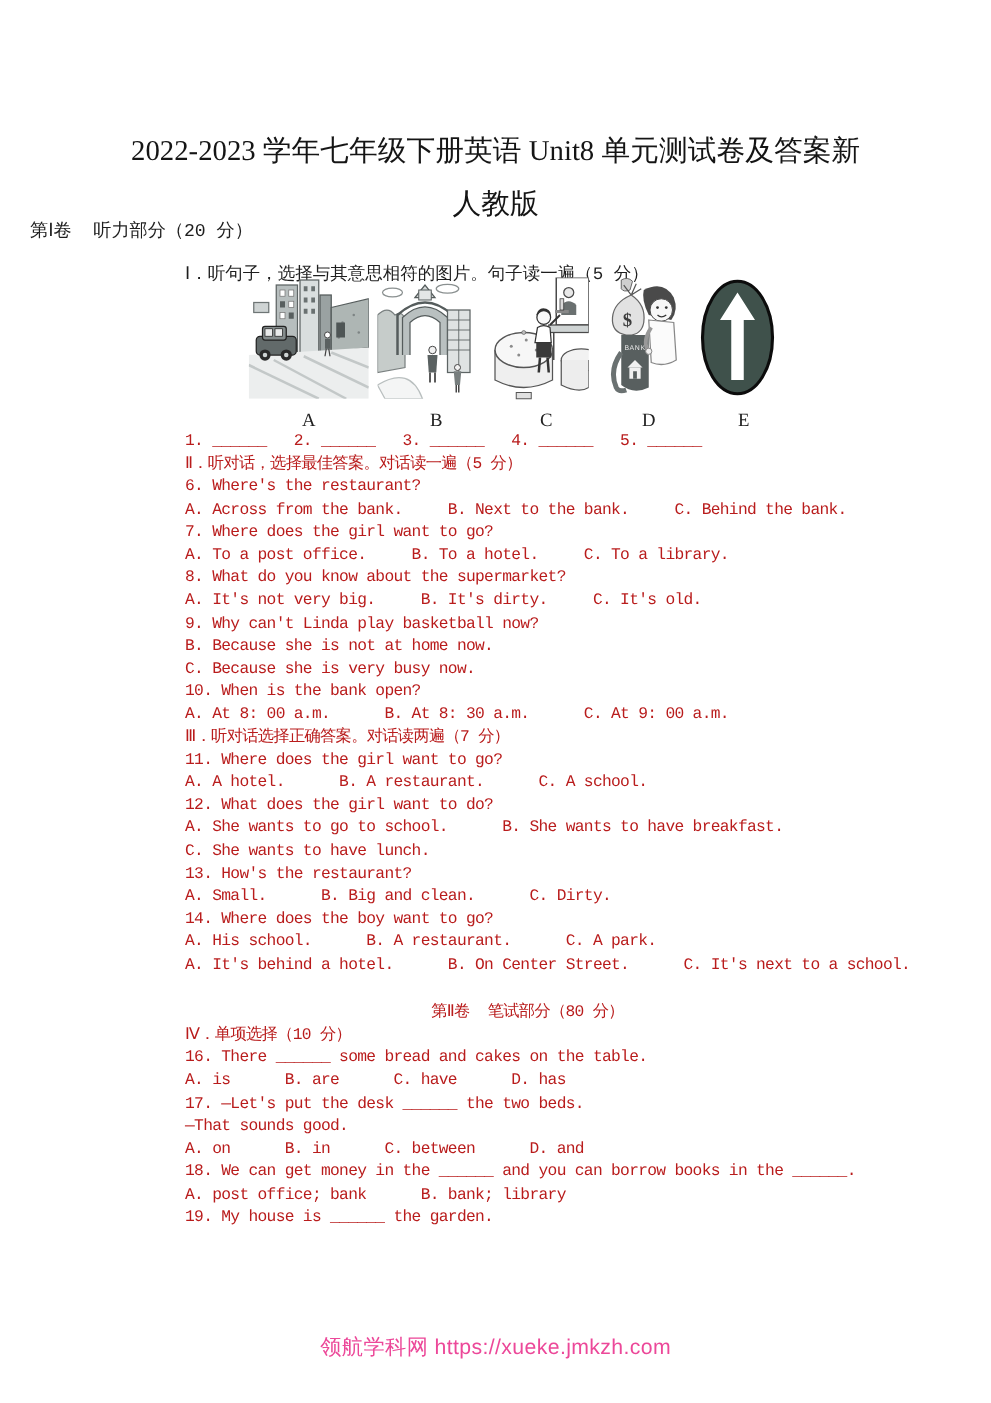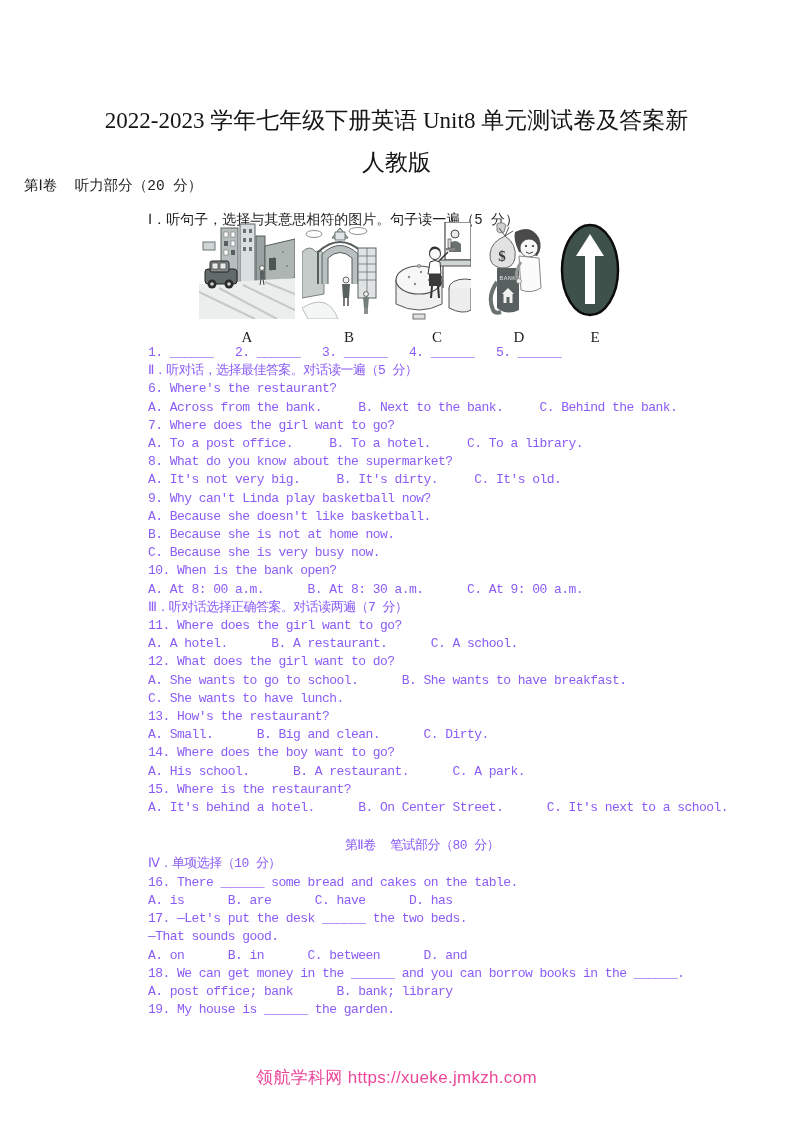--- a/index.html
+++ b/index.html
@@ -21,21 +21,21 @@
   .pictures{position:absolute;top:222px;left:0;width:100%;height:102px;}
   .figure{position:absolute;top:0;}
   .figure svg{display:block;}
   .pic-labels{
     position:absolute;top:329px;left:0;width:100%;height:17px;
     font-family:"Liberation Serif","DejaVu Serif",serif;font-size:15px;color:#222;
   }
   .pic-labels span{position:absolute;transform:translateX(-50%);}
   .lines{position:absolute;top:344px;left:148px;width:548px;}
   .line{
-    font-size:13px;line-height:18.2px;letter-spacing:-0.55px;white-space:pre;color:#8b5cf6;
+    font-size:13px;line-height:18.2px;letter-spacing:-0.55px;white-space:pre;color:#b91c1c;
   }
   .line.center{text-align:center;margin-top:20px;}
   .footer{
     position:absolute;top:1066px;left:0;width:100%;text-align:center;
     font-family:"Liberation Sans","DejaVu Sans",sans-serif;font-size:17px;color:#ec4899;letter-spacing:0.3px;
   }
 </style>
 </head>
 <body>
 
@@ -196,36 +196,34 @@
     <div class="line">1. ______   2. ______   3. ______   4. ______   5. ______</div>
 
   <div class="line">Ⅱ．听对话，选择最佳答案。对话读一遍（5 分）</div>
       <div class="line">6. Where's the restaurant?</div>
       <div class="line">A. Across from the bank.     B. Next to the bank.     C. Behind the bank.</div>
       <div class="line">7. Where does the girl want to go?</div>
       <div class="line">A. To a post office.     B. To a hotel.     C. To a library.</div>
       <div class="line">8. What do you know about the supermarket?</div>
       <div class="line">A. It's not very big.     B. It's dirty.     C. It's old.</div>
       <div class="line">9. Why can't Linda play basketball now?</div>
-      <div class="line">A. Because she doesn't like basketball.</div>
       <div class="line">B. Because she is not at home now.</div>
       <div class="line">C. Because she is very busy now.</div>
       <div class="line">10. When is the bank open?</div>
       <div class="line">A. At 8: 00 a.m.      B. At 8: 30 a.m.      C. At 9: 00 a.m.</div>
       <div class="line">Ⅲ．听对话选择正确答案。对话读两遍（7 分）</div>
       <div class="line">11. Where does the girl want to go?</div>
       <div class="line">A. A hotel.      B. A restaurant.      C. A school.</div>
       <div class="line">12. What does the girl want to do?</div>
       <div class="line">A. She wants to go to school.      B. She wants to have breakfast.</div>
       <div class="line">C. She wants to have lunch.</div>
       <div class="line">13. How's the restaurant?</div>
       <div class="line">A. Small.      B. Big and clean.      C. Dirty.</div>
       <div class="line">14. Where does the boy want to go?</div>
       <div class="line">A. His school.      B. A restaurant.      C. A park.</div>
-      <div class="line">15. Where is the restaurant?</div>
       <div class="line">A. It's behind a hotel.      B. On Center Street.      C. It's next to a school.</div>
       <div class="line center">第Ⅱ卷  笔试部分（80 分）</div>
       <div class="line">Ⅳ．单项选择（10 分）</div>
       <div class="line">16. There ______ some bread and cakes on the table.</div>
       <div class="line">A. is      B. are      C. have      D. has</div>
       <div class="line">17. —Let's put the desk ______ the two beds.</div>
       <div class="line">—That sounds good.</div>
       <div class="line">A. on      B. in      C. between      D. and</div>
       <div class="line">18. We can get money in the ______ and you can borrow books in the ______.</div>
       <div class="line">A. post office; bank      B. bank; library</div>

